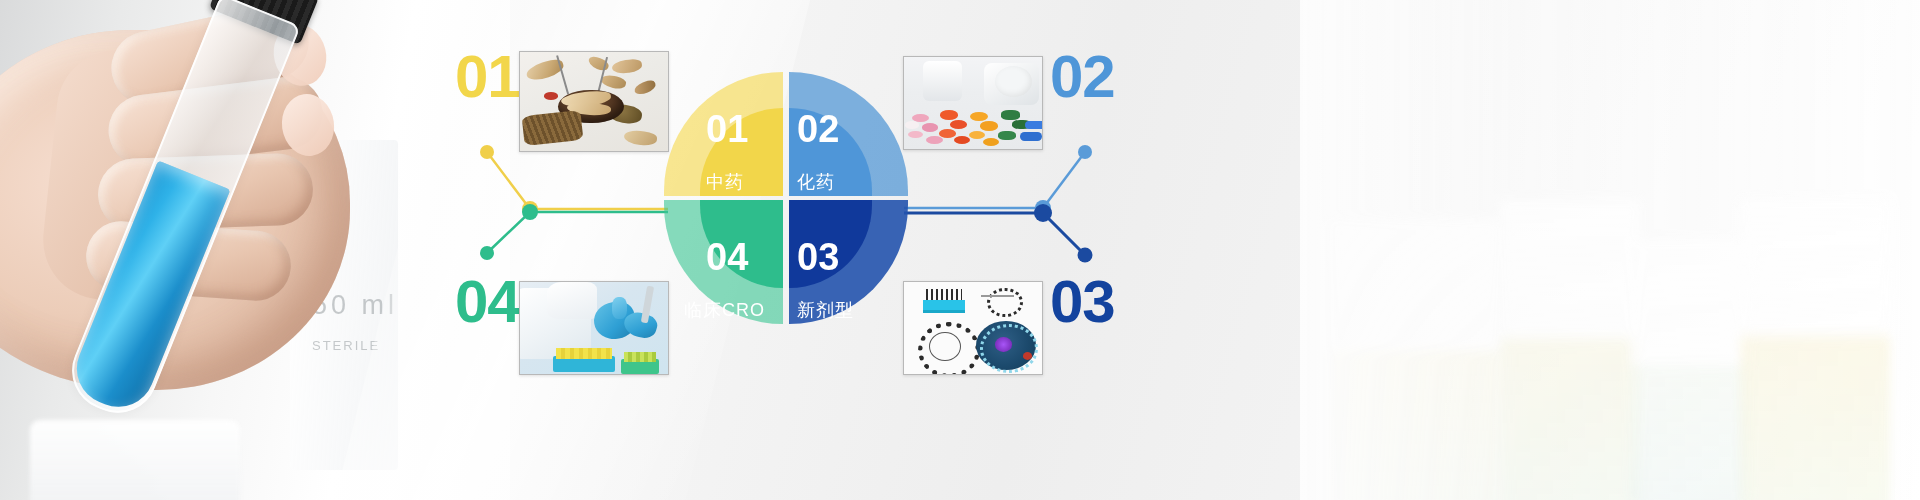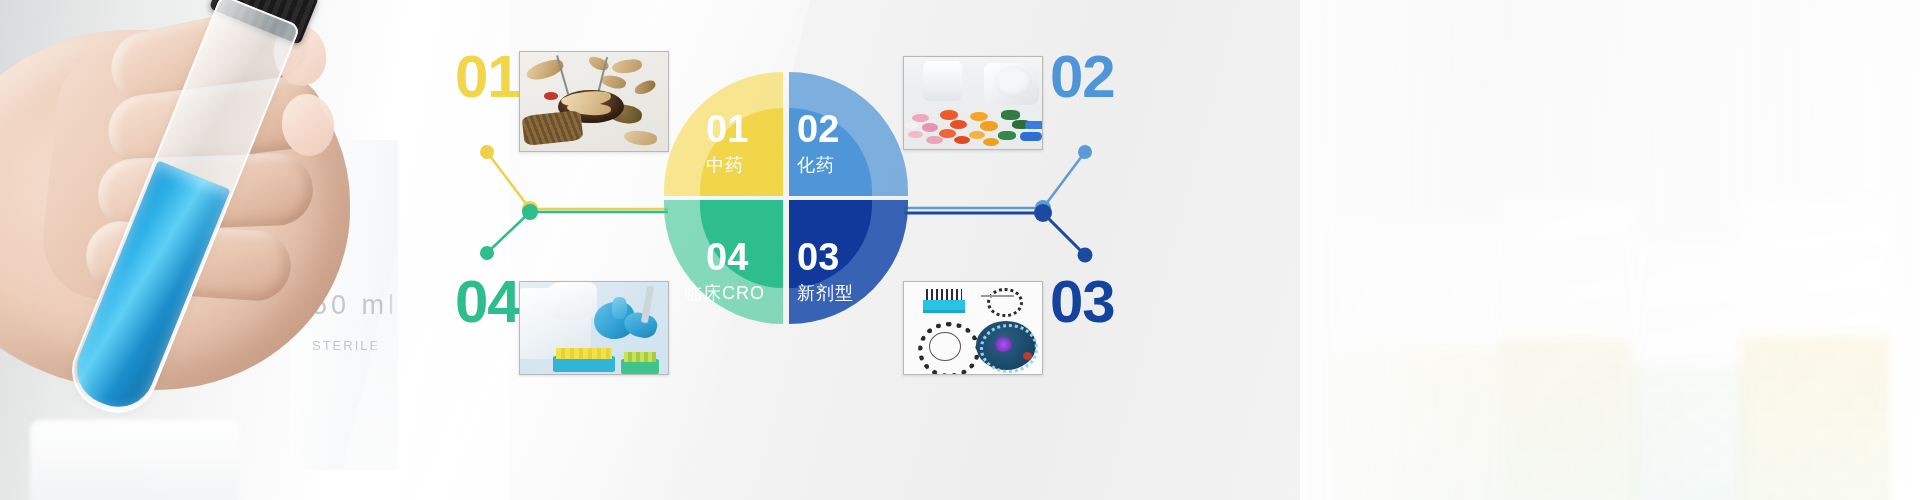--- a/index.html
+++ b/index.html
@@ -74,21 +74,21 @@
   .q-tl .ring{border-radius:119px 0 0 0;background:#f5d94e;opacity:.62;}
   .q-tl .inner{right:0;bottom:0;border-radius:83px 0 0 0;background:#f2d64a;}
   .q-tr .ring{border-radius:0 119px 0 0;background:#4e94d4;opacity:.72;}
   .q-tr .inner{left:0;bottom:0;border-radius:0 83px 0 0;background:#4f96d8;}
   .q-bl .ring{border-radius:0 0 0 119px;background:#3dc795;opacity:.62;}
   .q-bl .inner{right:0;top:0;border-radius:0 0 0 83px;background:#2ebd8c;}
   .q-br .ring{border-radius:0 0 119px 0;background:#2353ad;opacity:.9;}
   .q-br .inner{left:0;top:0;border-radius:0 0 83px 0;background:#10399b;}
   .qlabel{position:absolute;color:#fff;text-align:left;z-index:5;}
   .qnum{font-size:38px;font-weight:700;line-height:1;letter-spacing:0px;}
-  .qtxt{font-size:18px;font-weight:400;margin-top:5px;letter-spacing:1px;}
+  .qtxt{font-size:18px;font-weight:400;margin-top:22px;letter-spacing:1px;}
   .lbl-tl{left:42px;top:38px;}
   .lbl-tr{left:133px;top:38px;}
   .lbl-bl{left:20px;top:166px;}
   .lbl-br{left:133px;top:166px;}
 
   
   .conn{position:absolute;left:0;top:0;width:1920px;height:500px;pointer-events:none;}
 
   
   .thumb{position:absolute;border:1px solid #b8b8b8;background:#fff;overflow:hidden;

